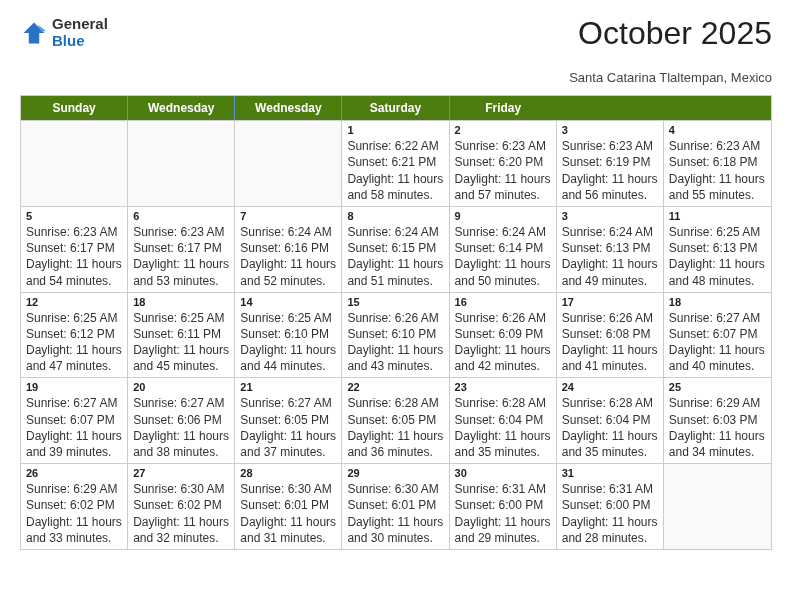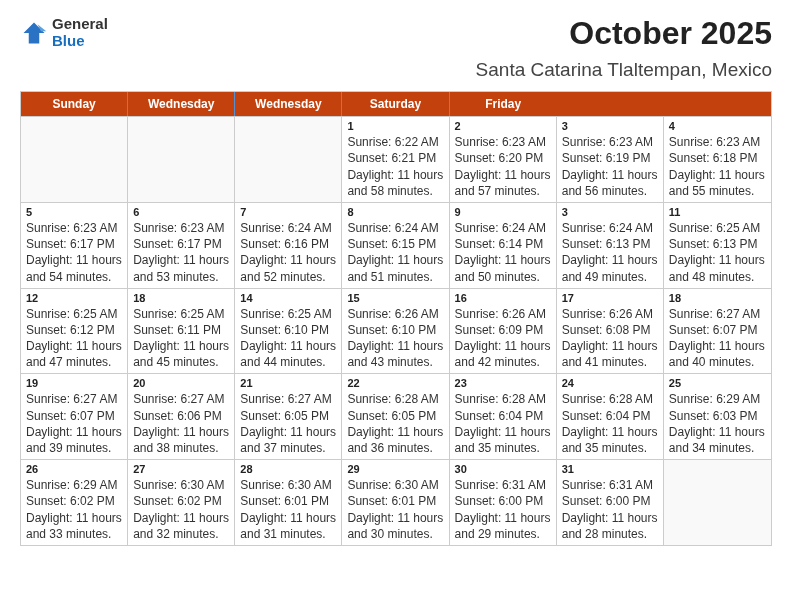--- a/index.html
+++ b/index.html
@@ -37,39 +37,39 @@
     .logo-blue { color: #1a6fbd; }
     .logo-icon {
       width: 28px;
       height: 28px;
     }
     .title-block {
       text-align: right;
     }
     .month-title {
       font-size: 32px;
-      font-weight: bold;
+      font-weight: normal;
       color: #222;
       line-height: 1.1;
     }
     .location-title {
-      font-size: 19px;
+      font-size: 13px;
       color: #444;
-      margin-top: 8px;
+      margin-top: 19px;
     }
     .calendar {
       flex: 1;
       display: flex;
       flex-direction: column;
       border: 1px solid #ccc;
     }
     .cal-header-row {
       display: grid;
       grid-template-columns: repeat(7, 1fr);
-      background: #c2410c;
+      background: #4d7c0f;
     }
     .cal-header-cell {
       color: #fff;
       font-size: 12px;
       font-weight: bold;
       text-align: center;
       padding: 5px 4px;
       border-right: 1px solid #5590d4;
     }
     .cal-header-cell:last-child { border-right: none; }

